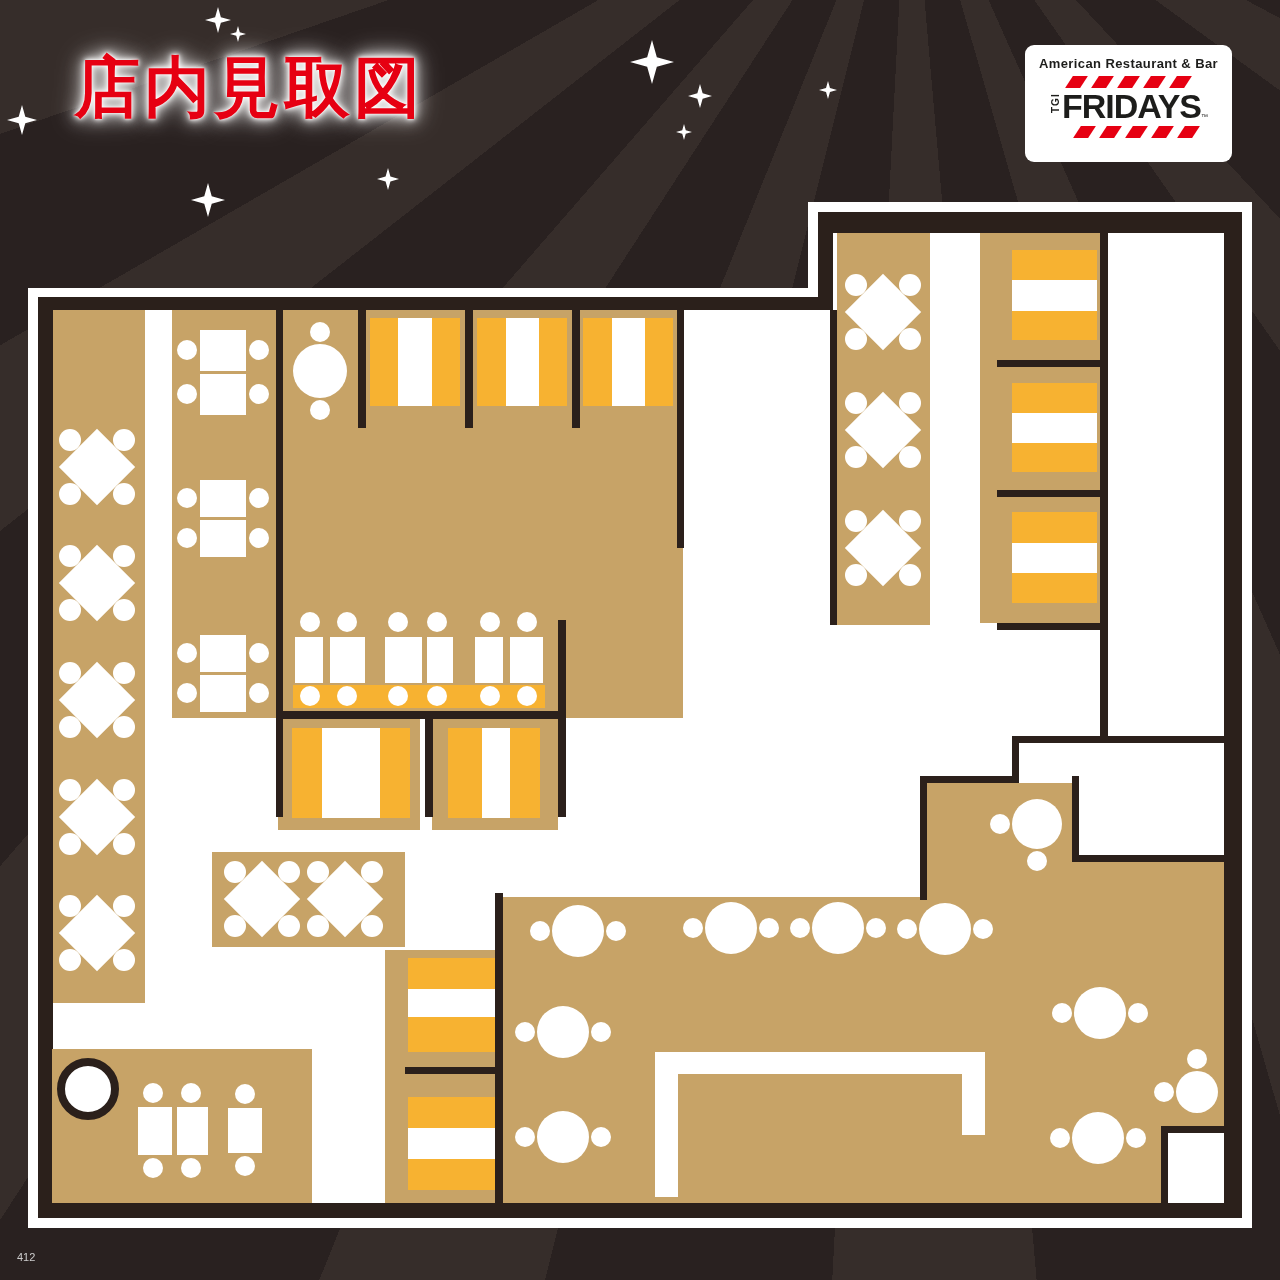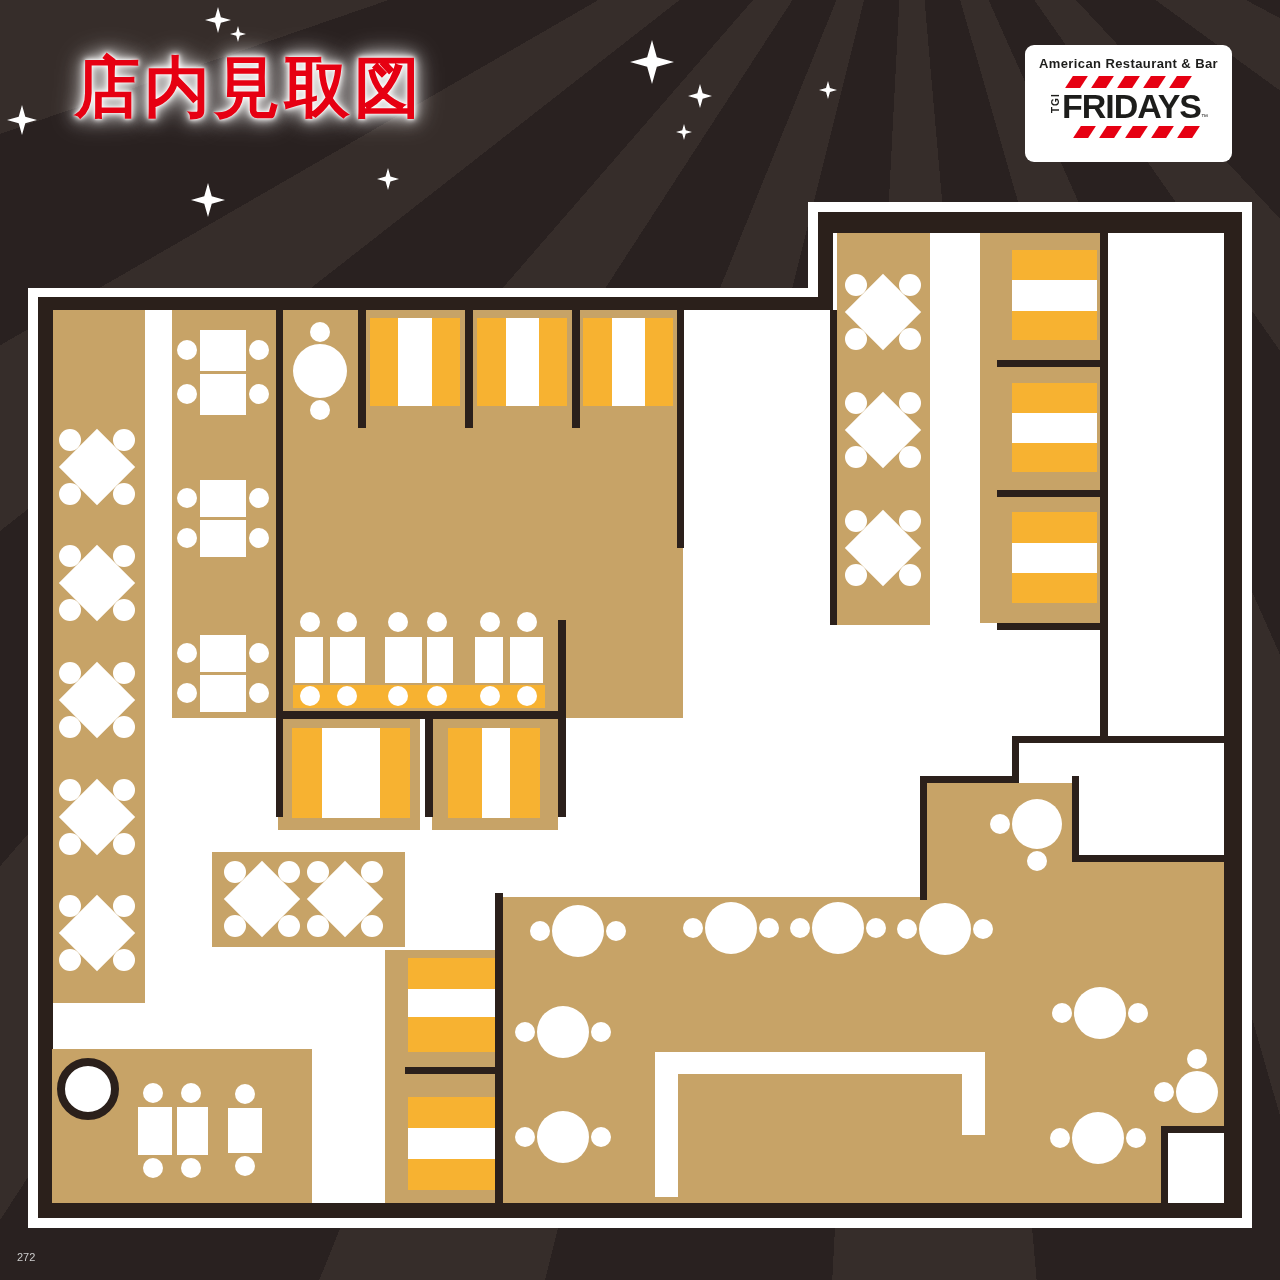--- a/index.html
+++ b/index.html
@@ -279,13 +279,13 @@
     <div class="striperow b">
       <span></span>
         <span></span>
         <span></span>
         <span></span>
         <span></span>
     </div>
   </div>
 </div>
 
-<div id="page-num">272</div>
+<div id="page-num">412</div>
 
 </body></html>

